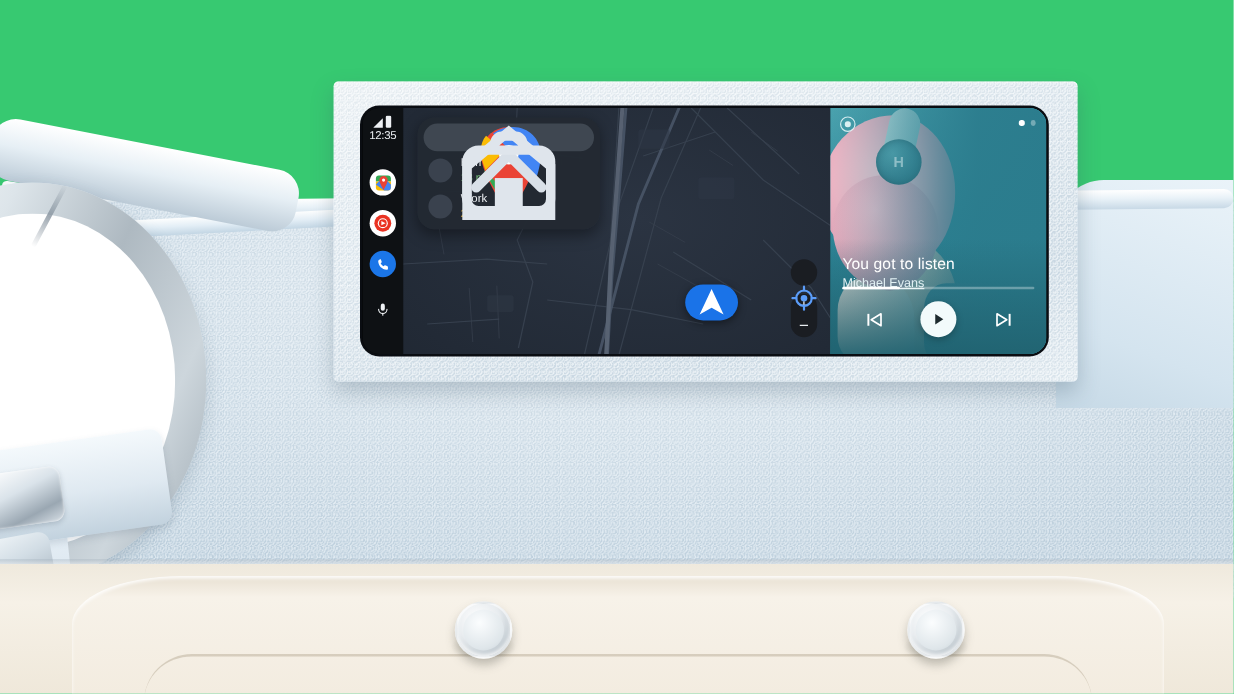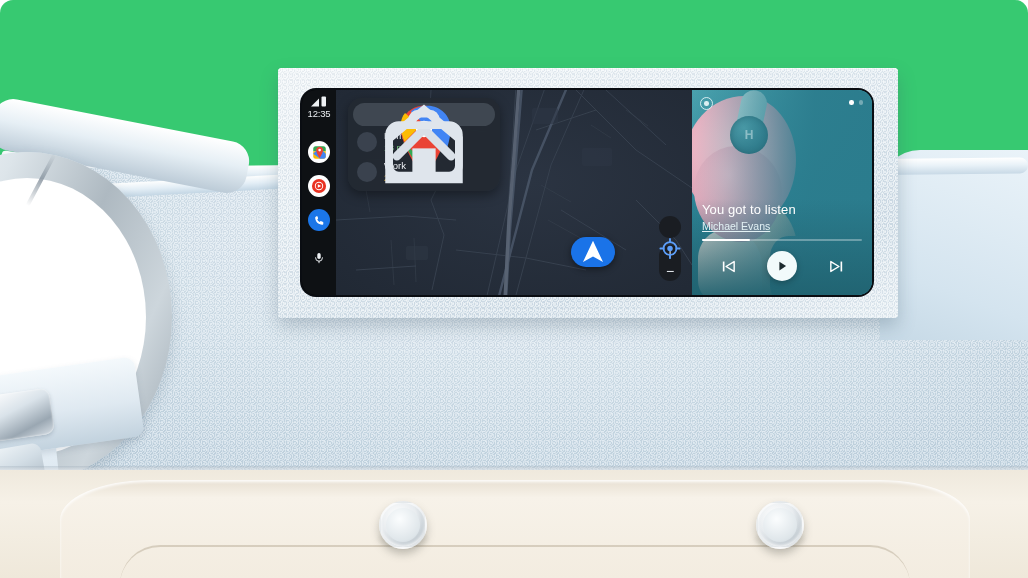--- a/index.html
+++ b/index.html
@@ -1,20 +1,20 @@
 <!DOCTYPE html>
 <html><head>
 <meta charset="utf-8">
 <style>
   * { box-sizing: border-box; margin: 0; padding: 0; }
   html, body {
     width: 1028px; height: 578px; overflow: hidden;
     font-family: "Liberation Sans", sans-serif;
   }
-  #scene { position: relative; width: 1028px; height: 578px; background: #37c971; border-radius: 13px; }
+  #scene { position: relative; width: 1028px; height: 578px; background: #37c971; }
 
   
   .windshield-edge {
     position: absolute; left: 0; top: 150px; width: 300px; height: 30px;
     background: linear-gradient(175deg, #fbfdfe 0%, #d7e2ea 60%, #b9cbd8 100%);
     transform: rotate(9deg); transform-origin: left center;
     border-radius: 4px;
   }
   .dash-main {
     position: absolute; left: 0; top: 168px; width: 1028px; height: 330px;
@@ -269,21 +269,21 @@
     background: linear-gradient(to top, rgba(32,98,112,.92), rgba(32,98,112,0));
   }
   .media-appic {
     position:absolute; left:8px; top:7px; width:13px; height:13px; border-radius:50%;
     border:1.6px solid rgba(235,248,250,.85); display:flex;align-items:center;justify-content:center;
   }
   .media-appic i { width:4.5px;height:4.5px;border-radius:50%; background:rgba(235,248,250,.9); display:block;}
   .pagedots { position:absolute; right:9px; top:10px; display:flex; gap:5px; align-items:center;}
   .pagedots i { width:4.5px;height:4.5px;border-radius:50%;background:rgba(255,255,255,.35); display:block;}
   .pagedots i.on { background:#ffffff; }
-  .media-text { position:absolute; left:10px; right:10px; bottom:62px; }
+  .media-text { position:absolute; left:10px; right:10px; bottom:52px; }
   .track-title { color:#ffffff; font-size:13px; line-height:16px; letter-spacing:.1px; }
   .track-artist{ color:#e2f1f4; font-size:10.5px; line-height:14px; margin-top:1px;text-decoration:underline;}
   .progress {
     position:absolute; left:10px; right:10px; bottom:54px; height:2px;
     background: rgba(255,255,255,.32); border-radius:2px;
   }
   .progress .fill { height:100%; background:#ffffff; border-radius:2px; }
   .media-ctrls {
     position:absolute; left:0; right:0; bottom:8px; height:42px;
     display:flex; align-items:center; justify-content:space-around; padding: 0 10px;

